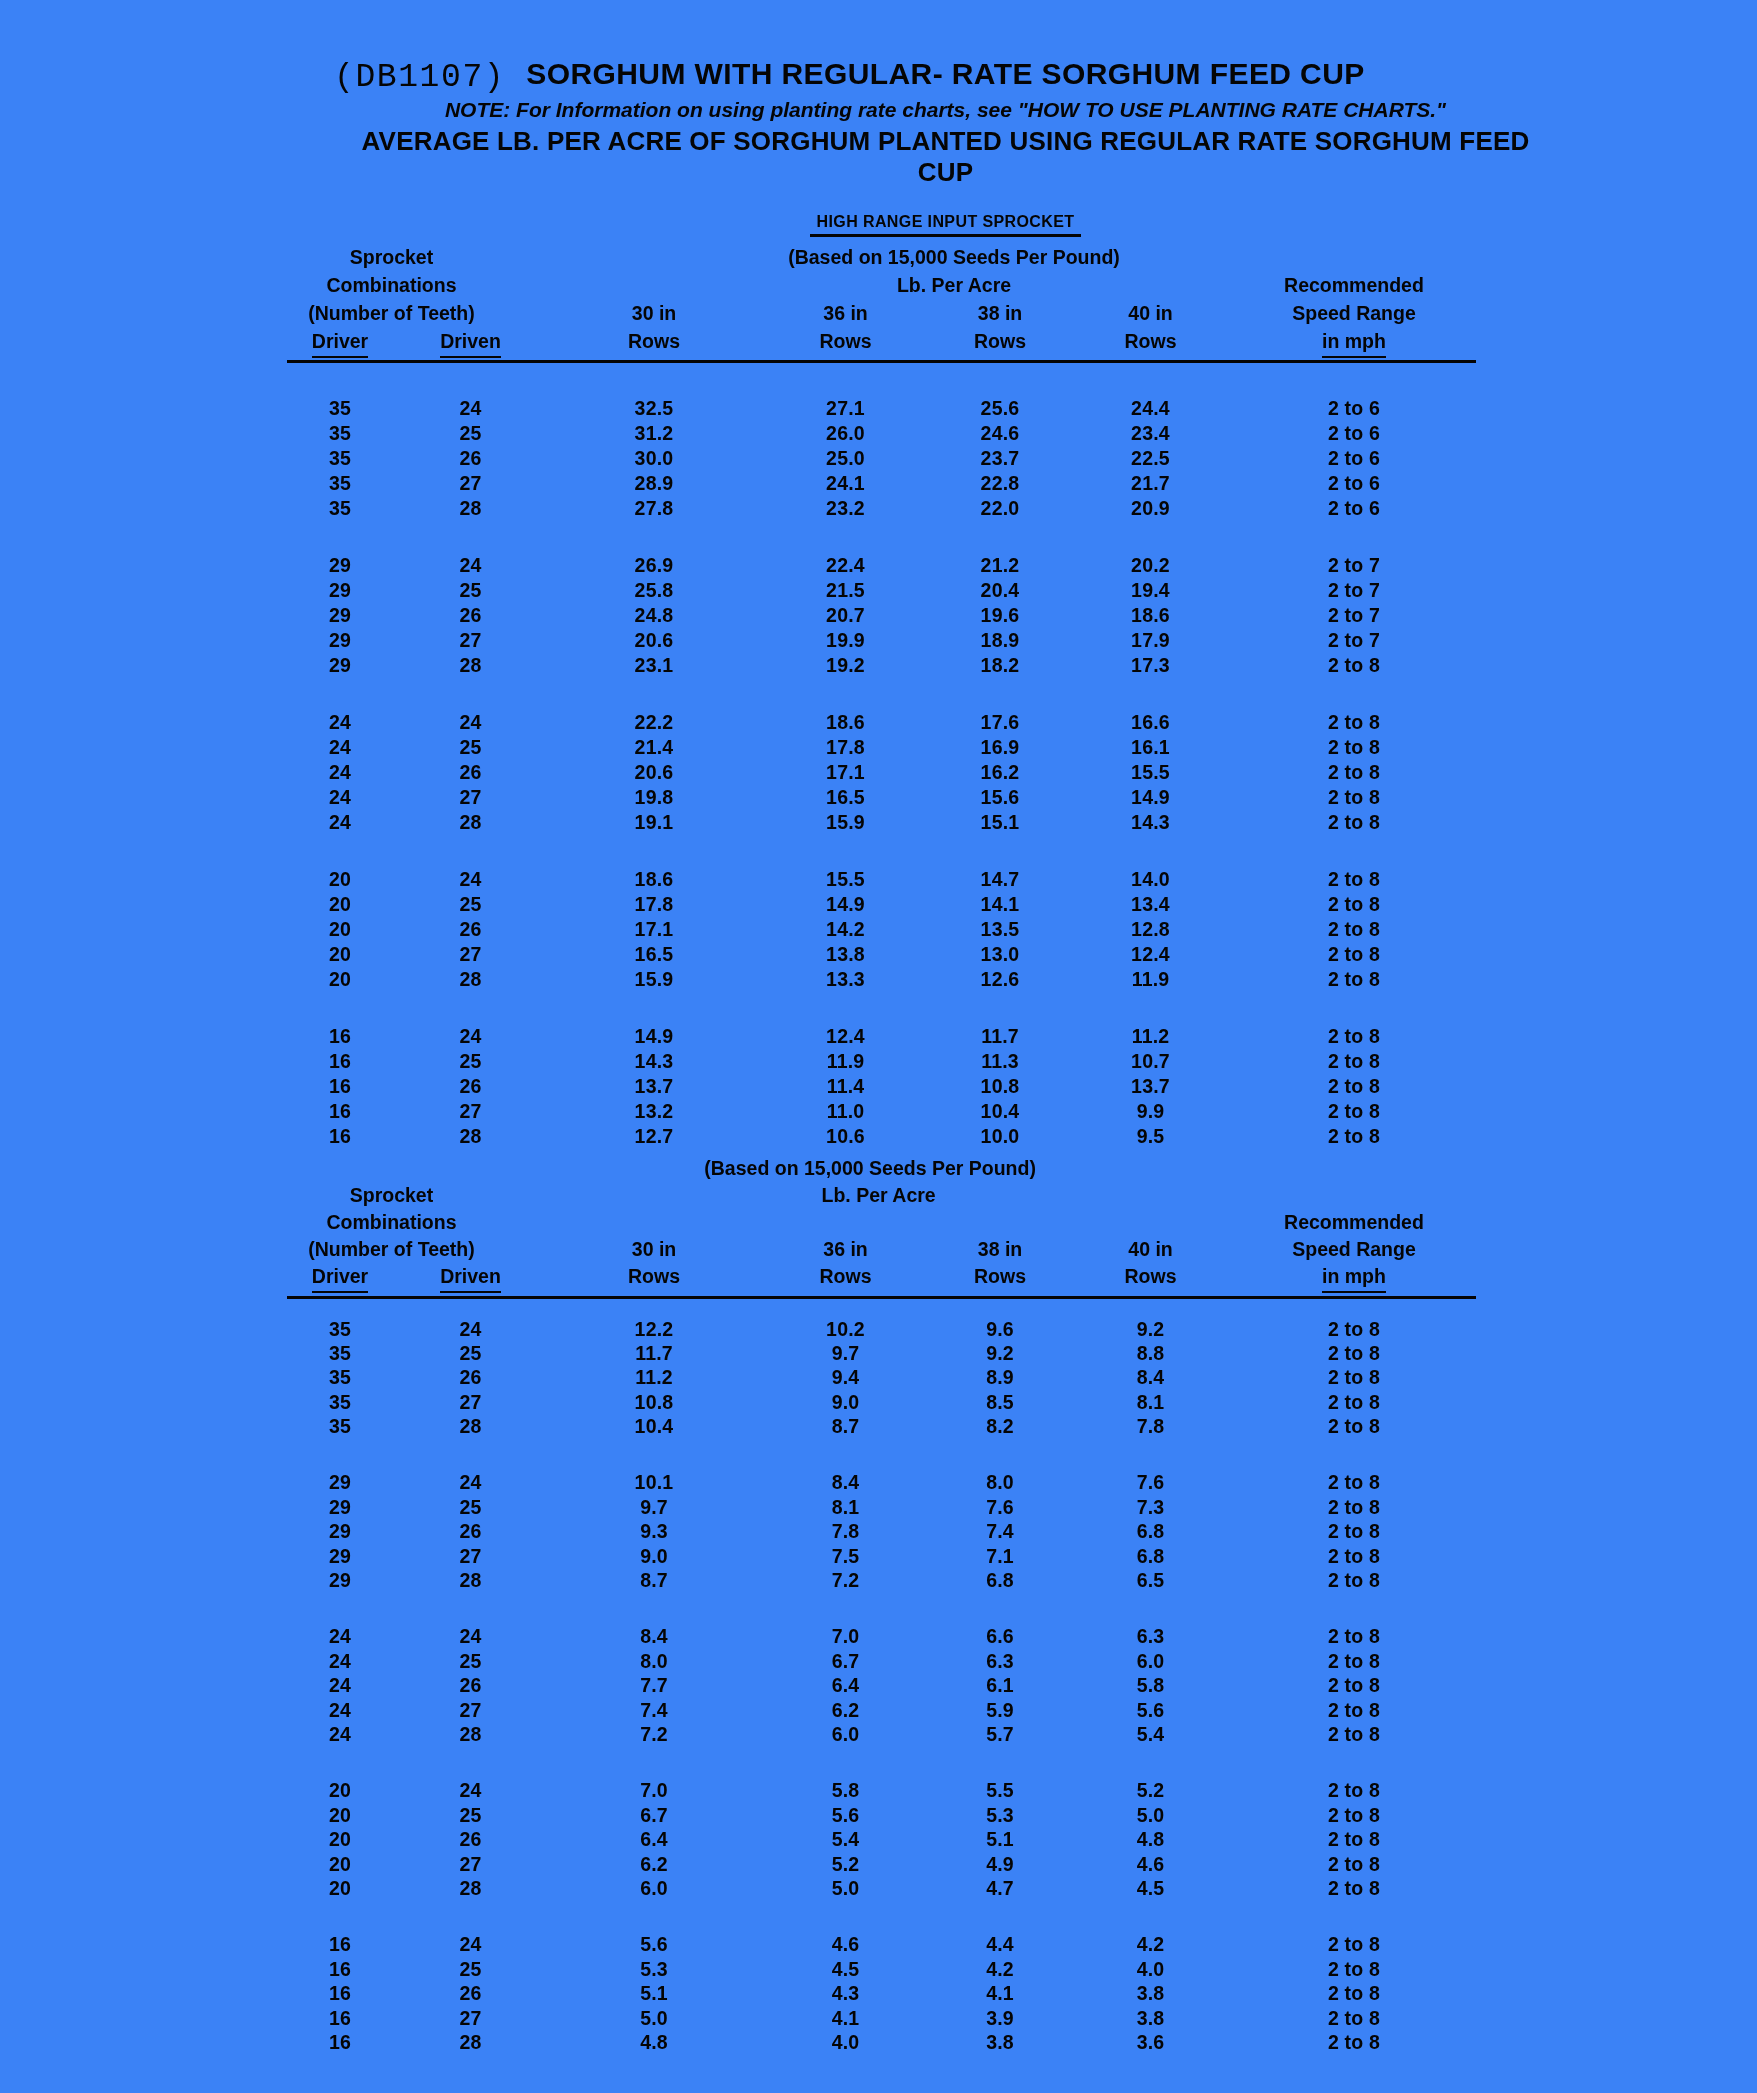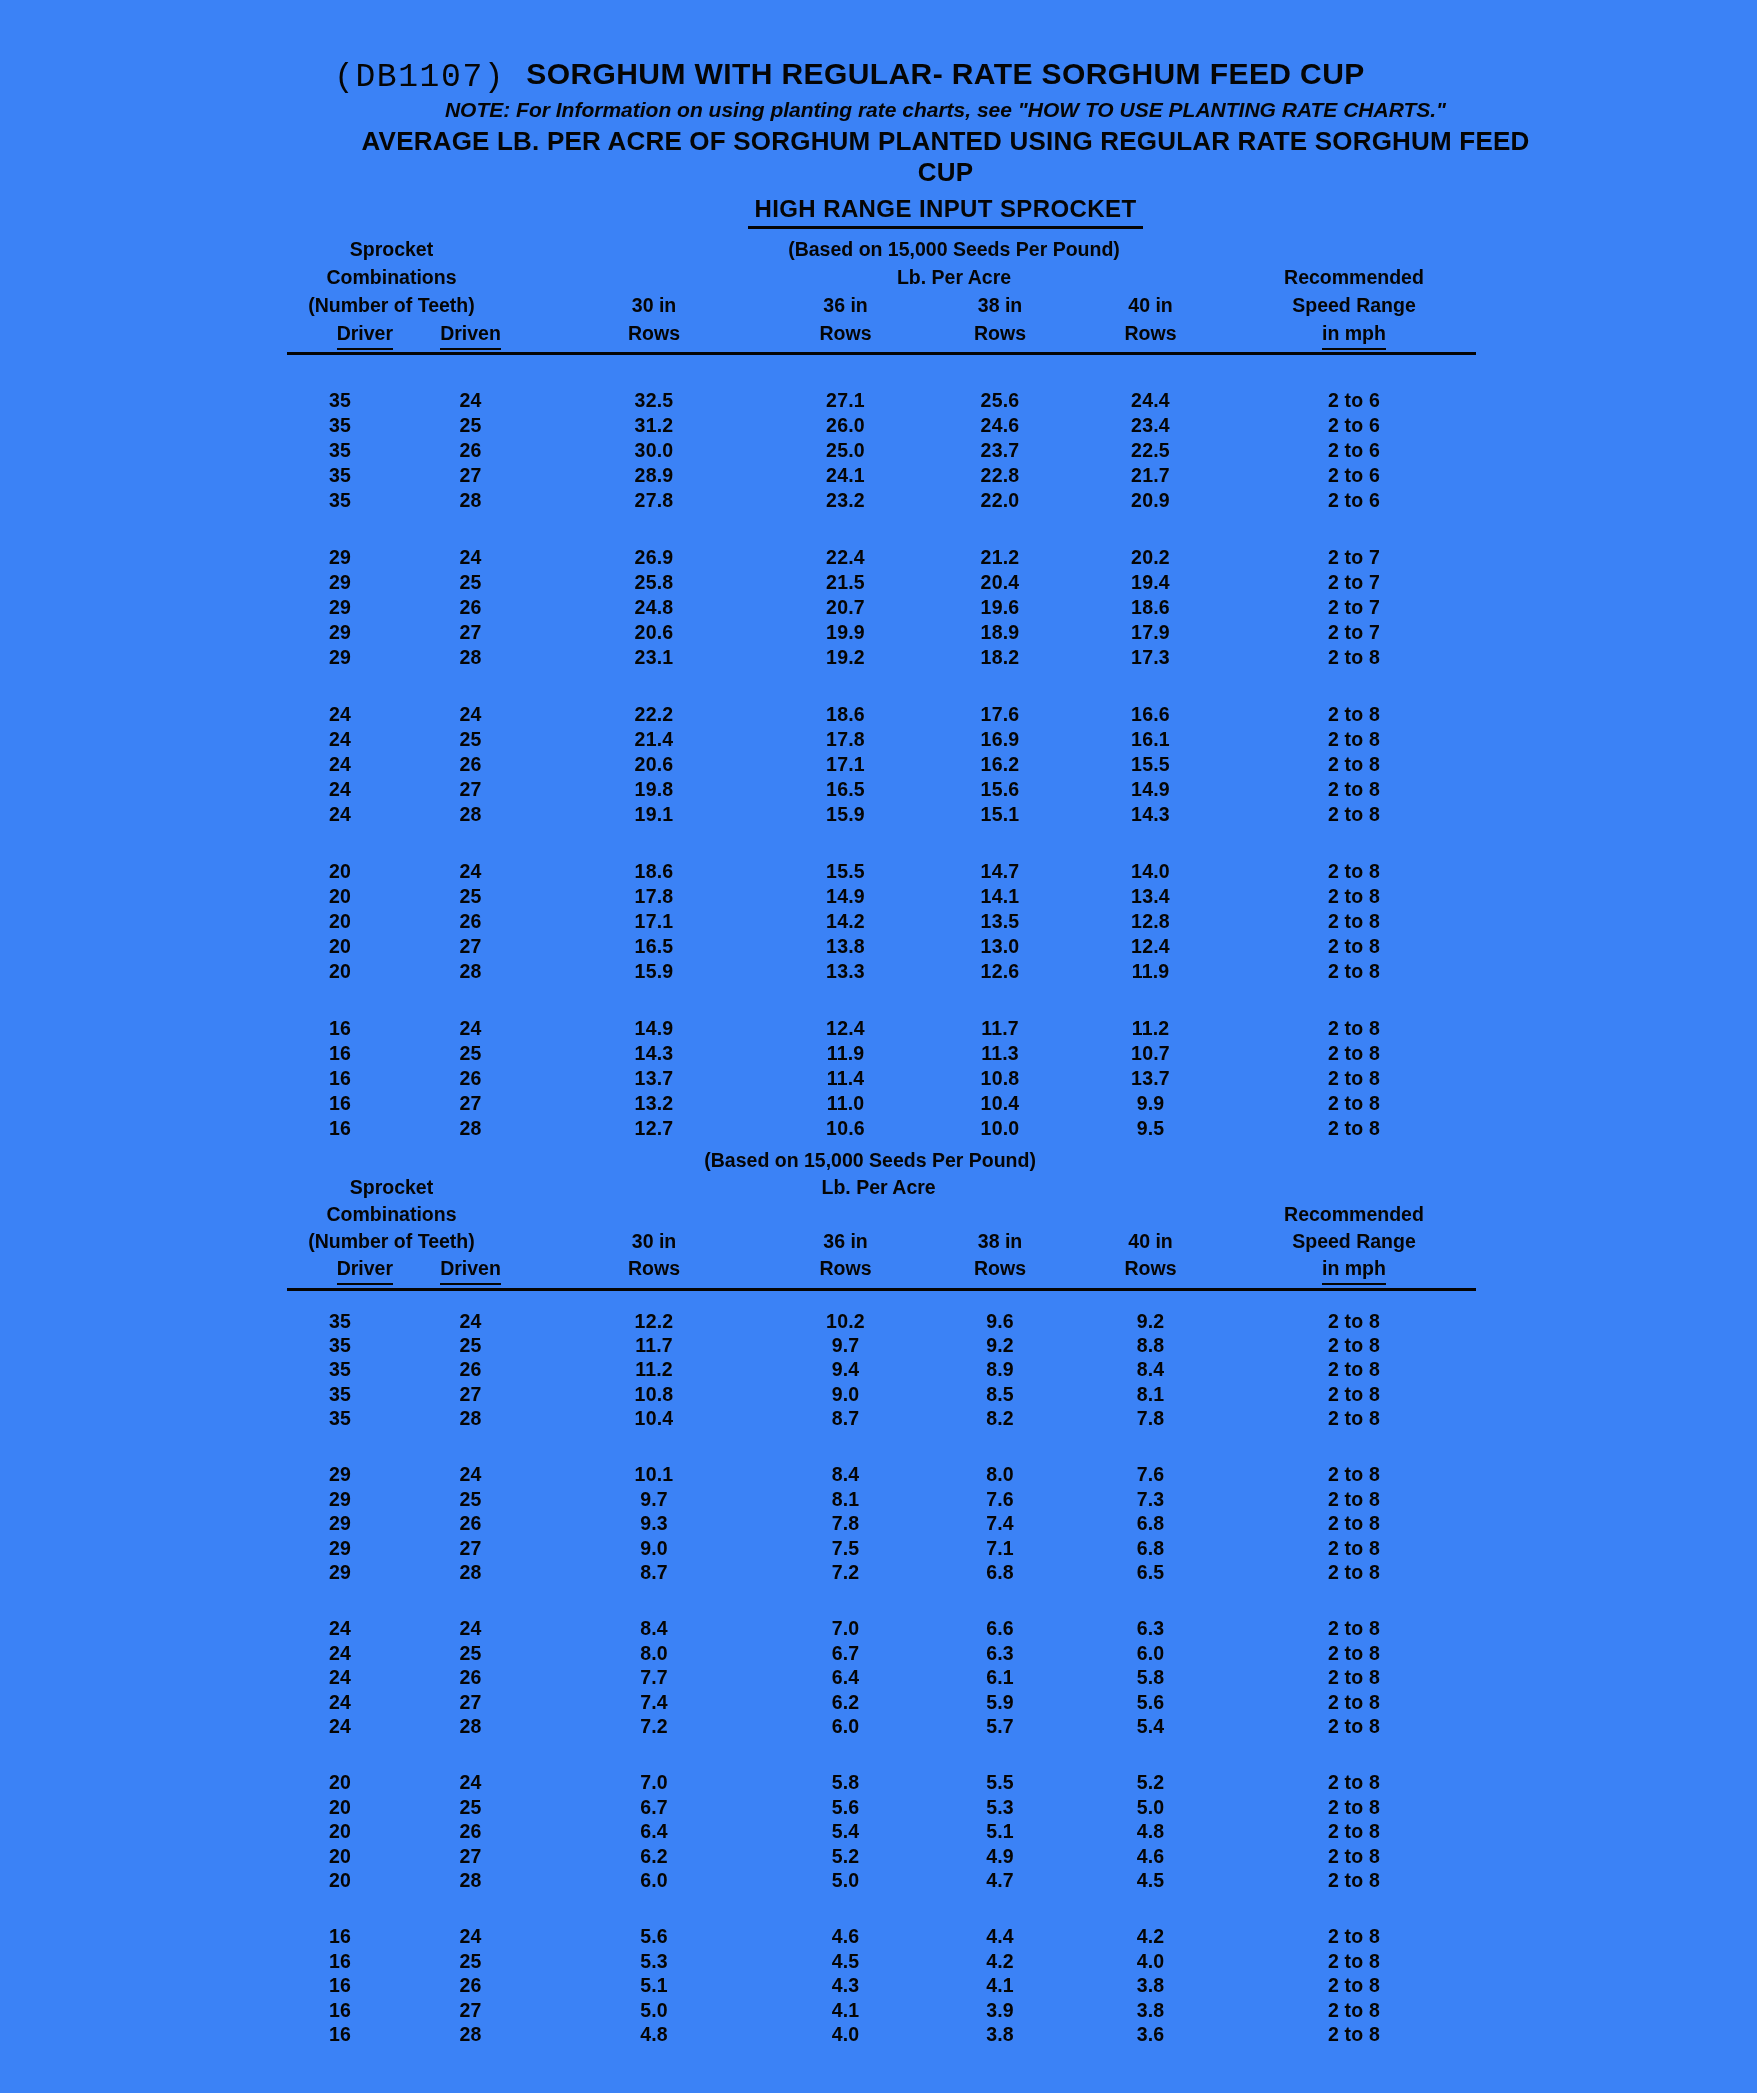--- a/index.html
+++ b/index.html
@@ -27,35 +27,35 @@
   }
   .center { text-align: center; }
   .sh { position: relative; left: 64px; }   
   .sl { position: relative; left: -11.4px; }  
   .doc-title { font-size: 30px; letter-spacing: 0.4px; margin-top: 14px; }
   .doc-subtitle { margin-top: 4.1px; font-size: 26px; letter-spacing: 0.2px; }
   .doc-note { margin-top: 4.1px; font-size: 21px; font-style: italic; }
 
   .section-title-wrap { margin-top: 7.3px; }
   .section-title {
-    display: inline-block; font-size: 24px; letter-spacing: 0.4px;
-    border-bottom: 3.3px solid #050505; padding: 0 6.5px 2.4px 6.5px;
+    display: inline-block; font-size: 16px; letter-spacing: 0.4px;
+    border-bottom: 3.3px solid #050505; padding: 0 6.5px 2.4px 6.5px; margin-top: 18px;
   }
   .low-title-wrap { margin-top: 24.4px; }
 
   
   .grid {
     display: grid;
     grid-template-columns: 106px 155px 212px 171px 138px 163px 244px;
     width: 1189px;
   }
   .thead { margin-top: 6px; }
   .h { font-size: 19.5px; line-height: 28px; text-align: center; }
   .lowhead .h { line-height: 27px; }
-  .c1 { grid-column: 1; text-align: right; } .c2 { grid-column: 2; } .c3 { grid-column: 3; }
+  .c1 { grid-column: 1; } .c2 { grid-column: 2; } .c3 { grid-column: 3; }
   .c4 { grid-column: 4; } .c5 { grid-column: 5; } .c6 { grid-column: 6; }
   .c7 { grid-column: 7; }
   .c12 { grid-column: 1 / 3; padding-right: 52px; }  
   .band { grid-column: 3 / 7; }
   .cfull { grid-column: 1 / 8; }
   .r1 { grid-row: 1; } .r2 { grid-row: 2; } .r3 { grid-row: 3; }
   .r4 { grid-row: 4; } .r5 { grid-row: 5; } .r6 { grid-row: 6; }
   .u { display: inline-block; border-bottom: 2.4px solid #050505; padding-bottom: 0.8px; }
   .rule { border-top: 3.3px solid #050505; height: 3.3px; margin-top: 2.4px; }
 

